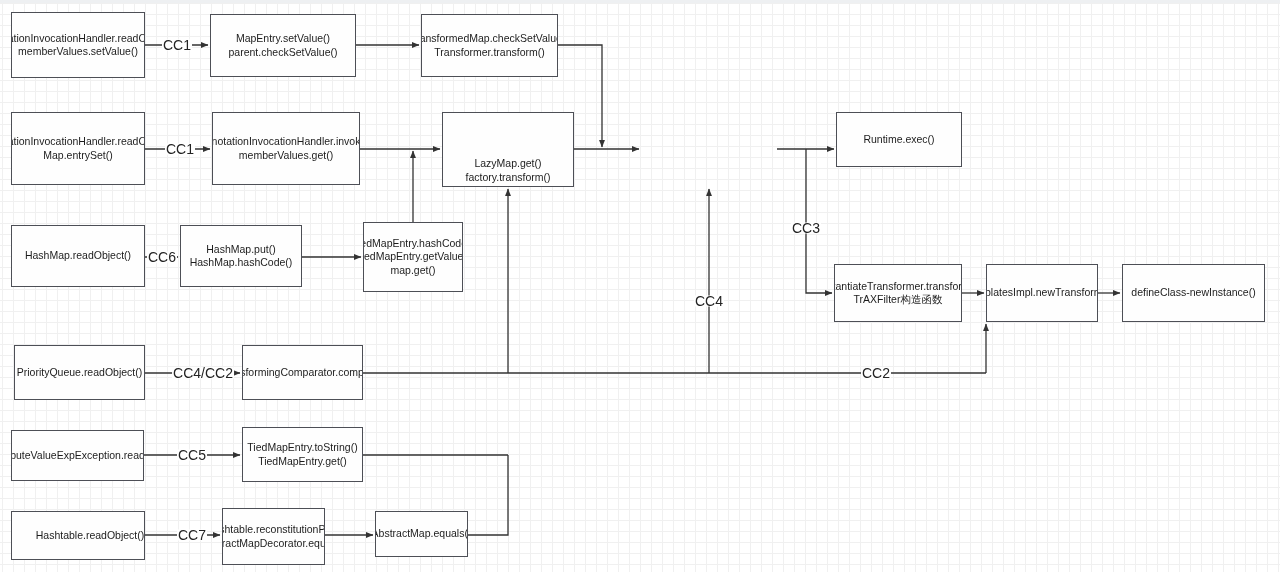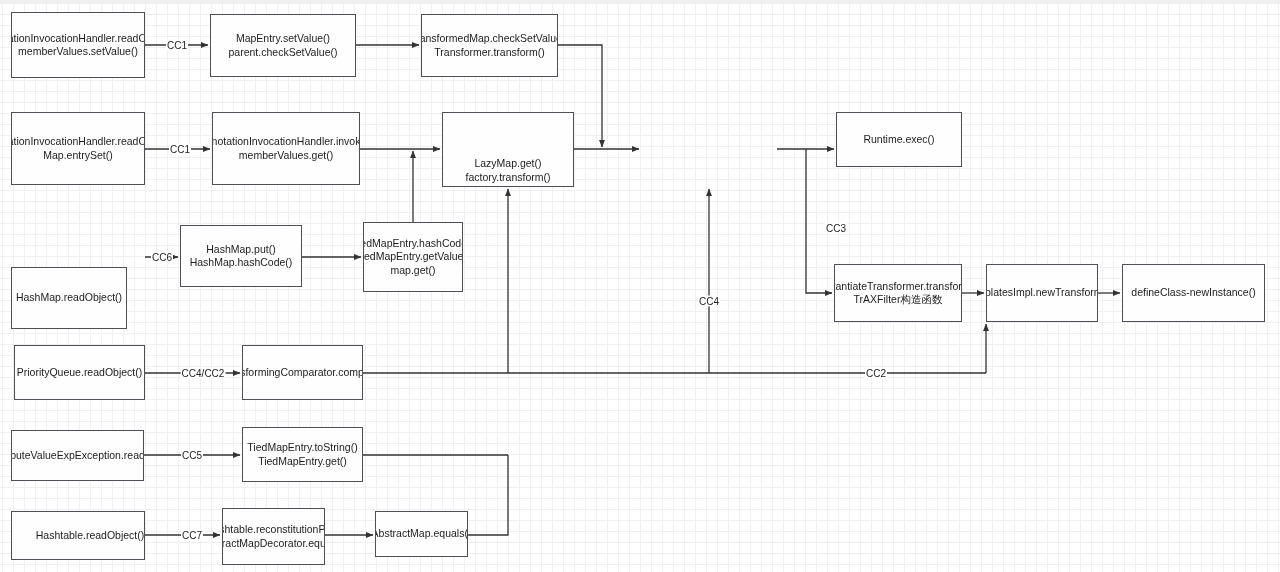--- a/index.html
+++ b/index.html
@@ -44,21 +44,21 @@
     text-align: center;
     color: #1c1c1c;
     font-size: 10.5px;
     line-height: 13.5px;
     padding: 2px 4px;
     overflow: hidden;
     white-space: pre-line;
   }
   .edge-label {
     position: absolute;
-    font-size: 10px;
+    font-size: 14px;
     line-height: 11px;
     color: #232323;
     background: #ffffff;
     padding: 0 1px;
     white-space: nowrap;
     transform: translate(-50%, -50%);
   }
   .top-strip {
     position: absolute;
     left: 0; top: 0;
@@ -141,21 +141,21 @@
     <span>AnnotationInvocationHandler.invoke()
 memberValues.get()</span>
   </div>
   <div class="node" style="left: 442px; top: 112px; width: 132px; height: 75px; align-items: flex-end;">
     <span>LazyMap.get()
 factory.transform()</span>
   </div>
   <div class="node" style="left: 836px; top: 112px; width: 126px; height: 55px;">
     <span>Runtime.exec()</span>
   </div>
-  <div class="node" style="left: 11px; top: 225px; width: 116px; height: 62px; margin-top: 42px;">
+  <div class="node" style="left: 11px; top: 225px; width: 134px; height: 62px;">
     <span>HashMap.readObject()</span>
   </div>
   <div class="node" style="left: 180px; top: 225px; width: 122px; height: 62px;">
     <span>HashMap.put()
 HashMap.hashCode()</span>
   </div>
   <div class="node" style="left: 363px; top: 222px; width: 100px; height: 70px;">
     <span>TiedMapEntry.hashCode()
 TiedMapEntry.getValue()
 map.get()</span>
@@ -193,17 +193,17 @@
   <div class="node" style="left: 375px; top: 511px; width: 93px; height: 46px;">
     <span>AbstractMap.equals()</span>
   </div>
 
   <div class="edge-label" style="left: 177px; top: 45px;">CC1</div>
   <div class="edge-label" style="left: 180px; top: 149px;">CC1</div>
   <div class="edge-label" style="left: 162px; top: 257px;">CC6</div>
   <div class="edge-label" style="left: 203px; top: 373px;">CC4/CC2</div>
   <div class="edge-label" style="left: 192px; top: 455px;">CC5</div>
   <div class="edge-label" style="left: 192px; top: 535px;">CC7</div>
-  <div class="edge-label" style="left: 806px; top: 228px; margin-left: 30px;">CC3</div>
+  <div class="edge-label" style="left: 806px; top: 228px;">CC3</div>
   <div class="edge-label" style="left: 709px; top: 301px;">CC4</div>
   <div class="edge-label" style="left: 876px; top: 373px;">CC2</div>
 
 </div>
 
 </body></html>

